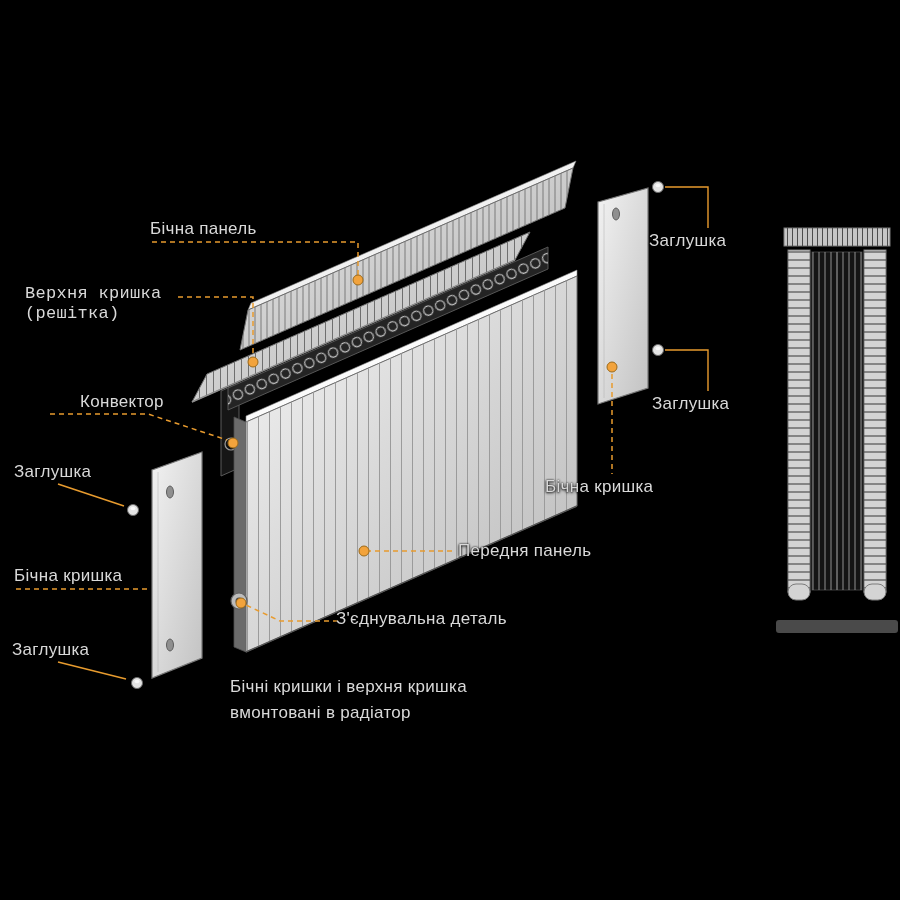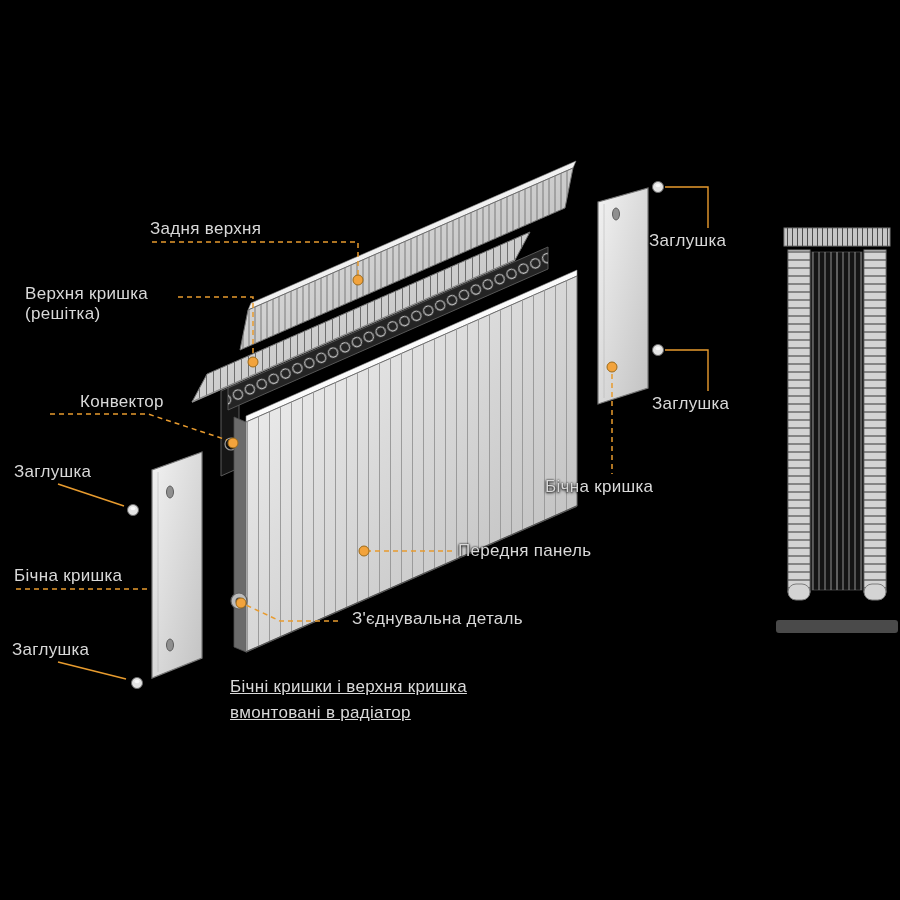--- a/index.html
+++ b/index.html
@@ -18,21 +18,21 @@
   .art{position:absolute;left:0;top:0;}
   .lbl{
     position:absolute;
     color:var(--text);
     font-size:17px;
     line-height:1.18;
     letter-spacing:.3px;
     text-shadow:0 1px 3px #000,0 0 2px #000;
     white-space:nowrap;
   }
-  .lbl.wrap{white-space:normal;}
+  .lbl.wrap{white-space:normal;font-family:Liberation Mono, monospace;}
   .note{
     position:absolute;
     color:var(--text);
     font-size:17px;
     line-height:1.55;
     letter-spacing:.3px;
     text-shadow:0 1px 3px #000;
   }
   .leader{fill:none;stroke:var(--leader);stroke-width:1.5;stroke-dasharray:5 4;}
   .leader-solid{fill:none;stroke:var(--leader);stroke-width:1.4;}
@@ -182,36 +182,36 @@
     <g>
       <circle class="marker-dot" cx="358" cy="280" r="5"></circle>
       <circle class="marker-dot" cx="253" cy="362" r="5"></circle>
       <circle class="marker-dot" cx="233" cy="443" r="5"></circle>
       <circle class="marker-dot" cx="612" cy="367" r="5"></circle>
       <circle class="marker-dot" cx="364" cy="551" r="5"></circle>
       <circle class="marker-dot" cx="241" cy="603" r="5"></circle>
     </g>
   </svg>
 
-  <div class="lbl" style="left:150px;top:219px;">Задня верхня</div>
+  <div class="lbl" style="left:150px;top:219px;">Бічна панель</div>
 
   <div class="lbl wrap" style="left:25px;top:284px;width:152px;">Верхня кришка (решітка)</div>
 
   <div class="lbl" style="left:50px;top:392px;margin-left:30px;">Конвектор</div>
 
   <div class="lbl" style="left:14px;top:462px;">Заглушка</div>
 
   <div class="lbl" style="left:14px;top:566px;">Бічна кришка</div>
 
   <div class="lbl" style="left:12px;top:640px;">Заглушка</div>
 
   <div class="lbl" style="left:649px;top:231px;">Заглушка</div>
 
   <div class="lbl" style="left:652px;top:394px;">Заглушка</div>
 
   <div class="lbl" style="left:545px;top:477px;">Бічна кришка</div>
 
   <div class="lbl" style="left:458px;top:541px;text-align:right;">Передня панель</div>
 
-  <div class="lbl" style="left:352px;top:609px;">З'єднувальна деталь</div>
-
-  <div class="note" style="left:230px;top:674px;width:290px;text-decoration:underline;">Бічні кришки і верхня кришка вмонтовані в радіатор</div>
+  <div class="lbl" style="left:336px;top:609px;">З'єднувальна деталь</div>
+
+  <div class="note" style="left:230px;top:674px;width:290px;">Бічні кришки і верхня кришка вмонтовані в радіатор</div>
 </div>
 
 </body></html>

